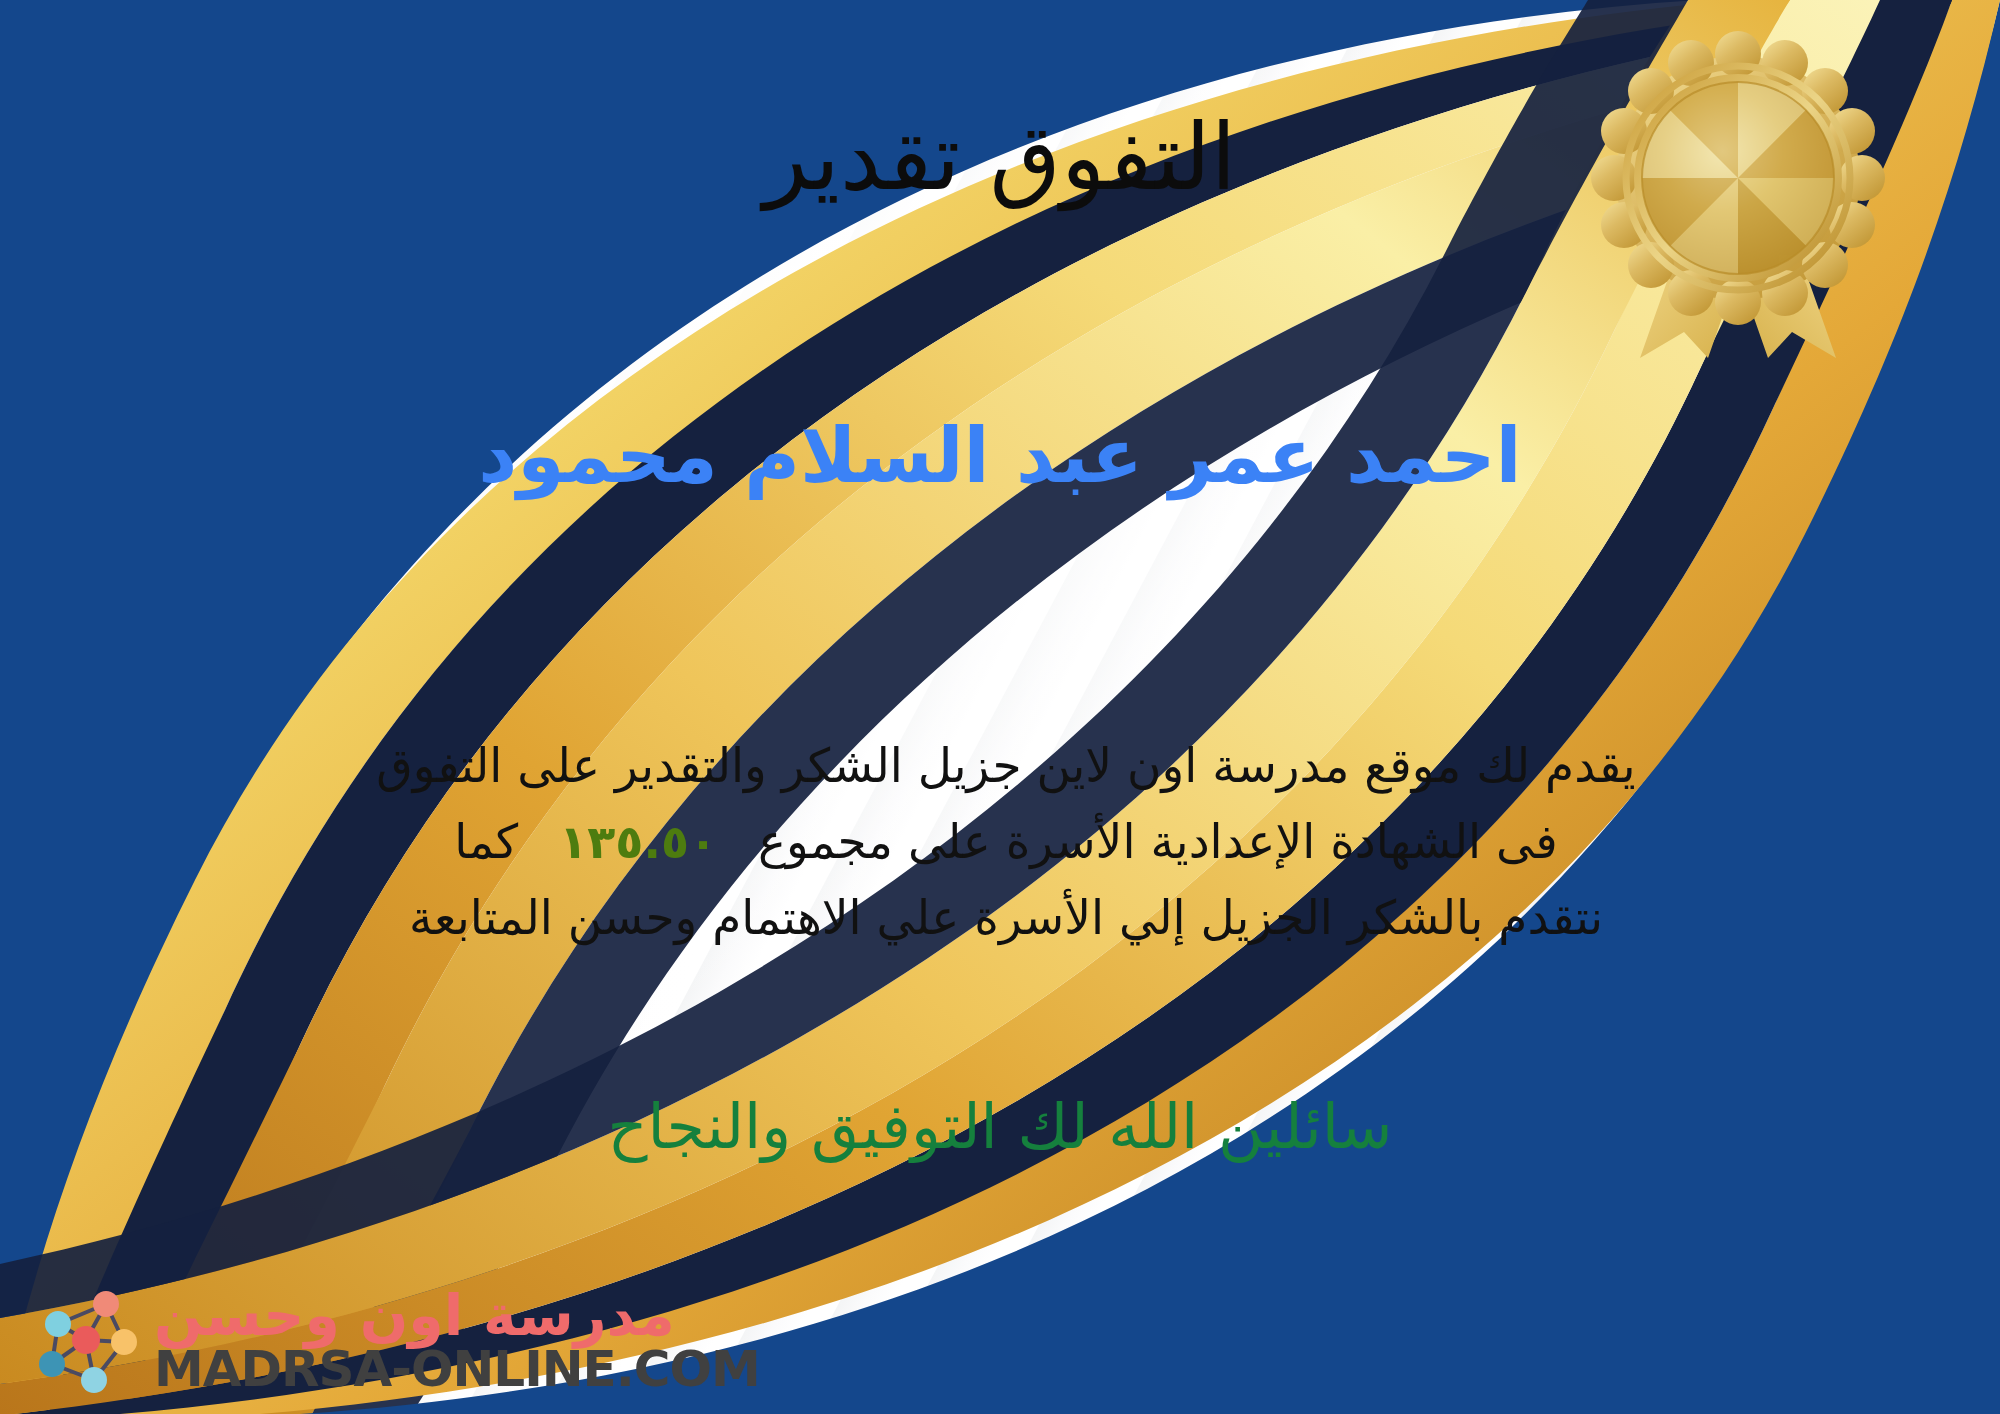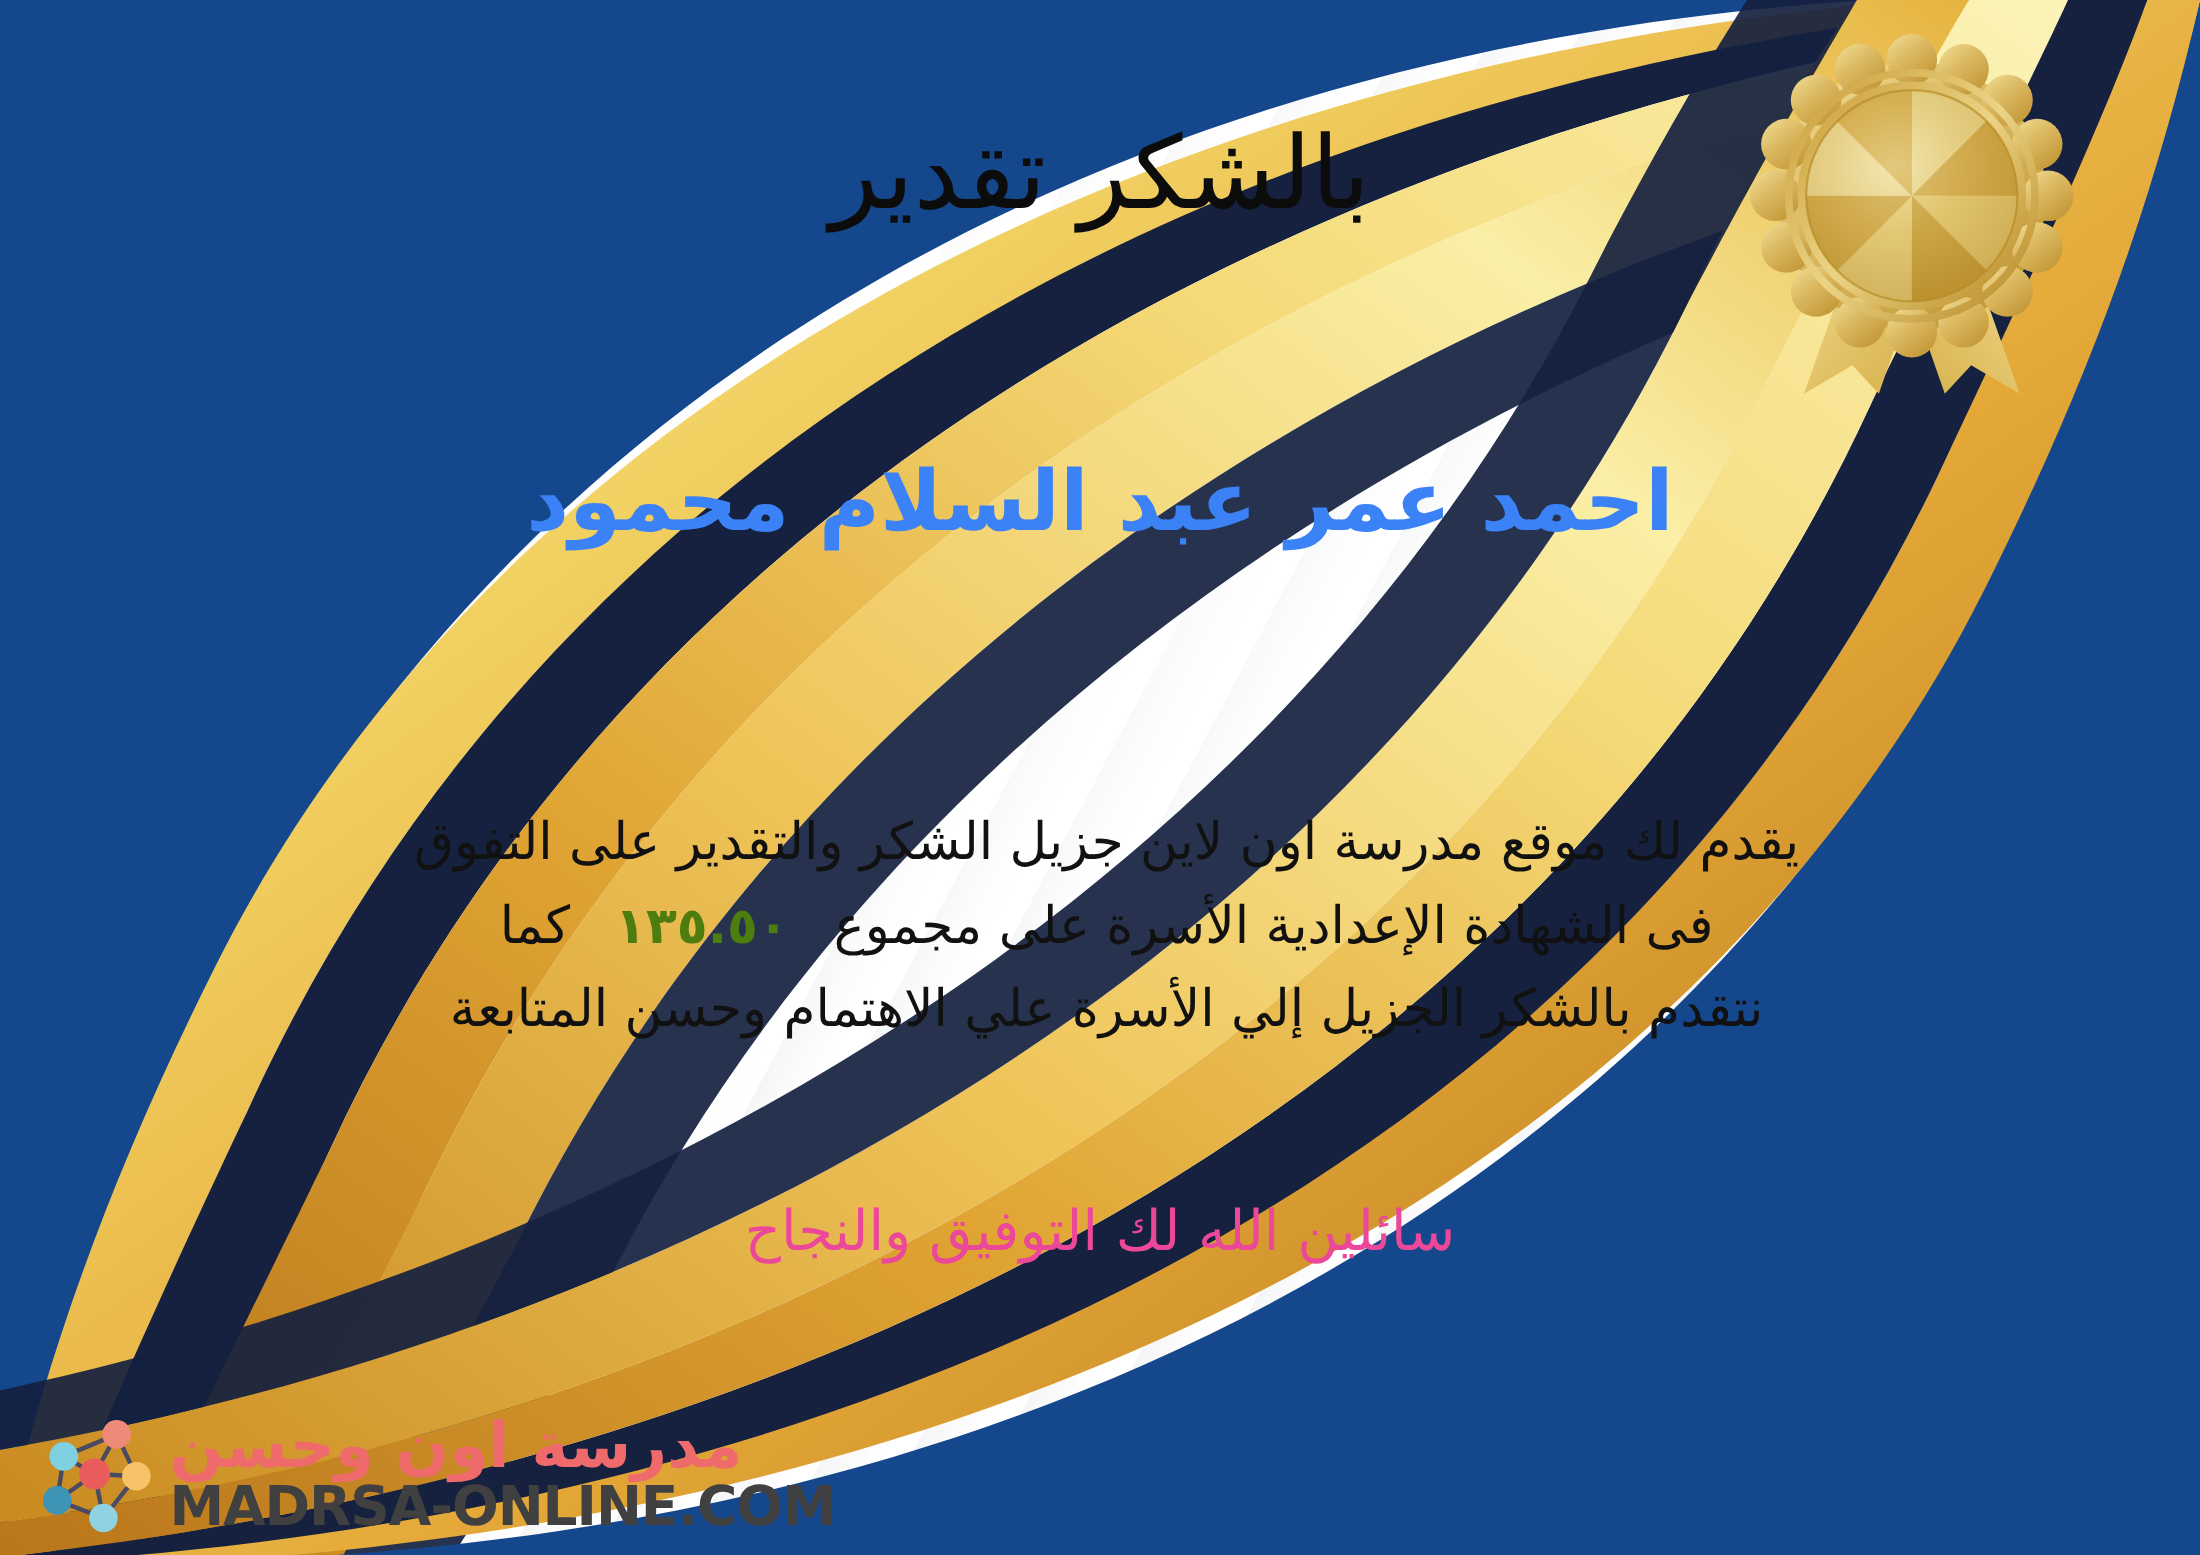--- a/index.html
+++ b/index.html
@@ -105,23 +105,23 @@
     font-size: 46px;
     padding: 0 26px;
     letter-spacing: 1px;
   }
 
   .closing-line {
     position: absolute;
     top: 1090px;
     left: 0;
     right: 0;
-    font-size: 51px;
+    font-size: 62px;
     font-weight: 400;
-    color: #ec4899;
+    color: #15803d;
     direction: rtl;
   }
 
   
   .medal {
     position: absolute;
     top: 28px;
     left: 1588px;
     width: 300px;
     height: 330px;
@@ -295,21 +295,21 @@
       <path d="M150,150 L150,246 A96,96 0 0,1 82,218 Z" fill="#E8D389"></path>
       <path d="M150,150 L82,218 A96,96 0 0,1 54,150 Z" fill="#C59A38"></path>
       <path d="M150,150 L54,150 A96,96 0 0,1 82,82 Z" fill="#F0E3AB"></path>
       <path d="M150,150 L82,82 A96,96 0 0,1 150,54 Z" fill="#CFA645"></path>
     </g>
     <circle cx="150" cy="150" r="96" fill="none" stroke="#B88B28" stroke-width="2" opacity="0.7"></circle>
   </svg>
 
   <div class="content">
 
-    <div class="cert-title">بالشكر تقدير</div>
+    <div class="cert-title">التفوق تقدير</div>
 
     <div class="recipient-name">احمد عمر عبد السلام محمود</div>
 
     <div class="body-block">
       <div class="body-line">يقدم لك موقع مدرسة اون لاين جزيل الشكر  والتقدير على التفوق</div>
 
       <div class="body-line">
         <span>فى الشهادة الإعدادية الأسرة على مجموع</span>
         <span class="grade-value">١٣٥.٥٠</span>
         <span>كما</span>

